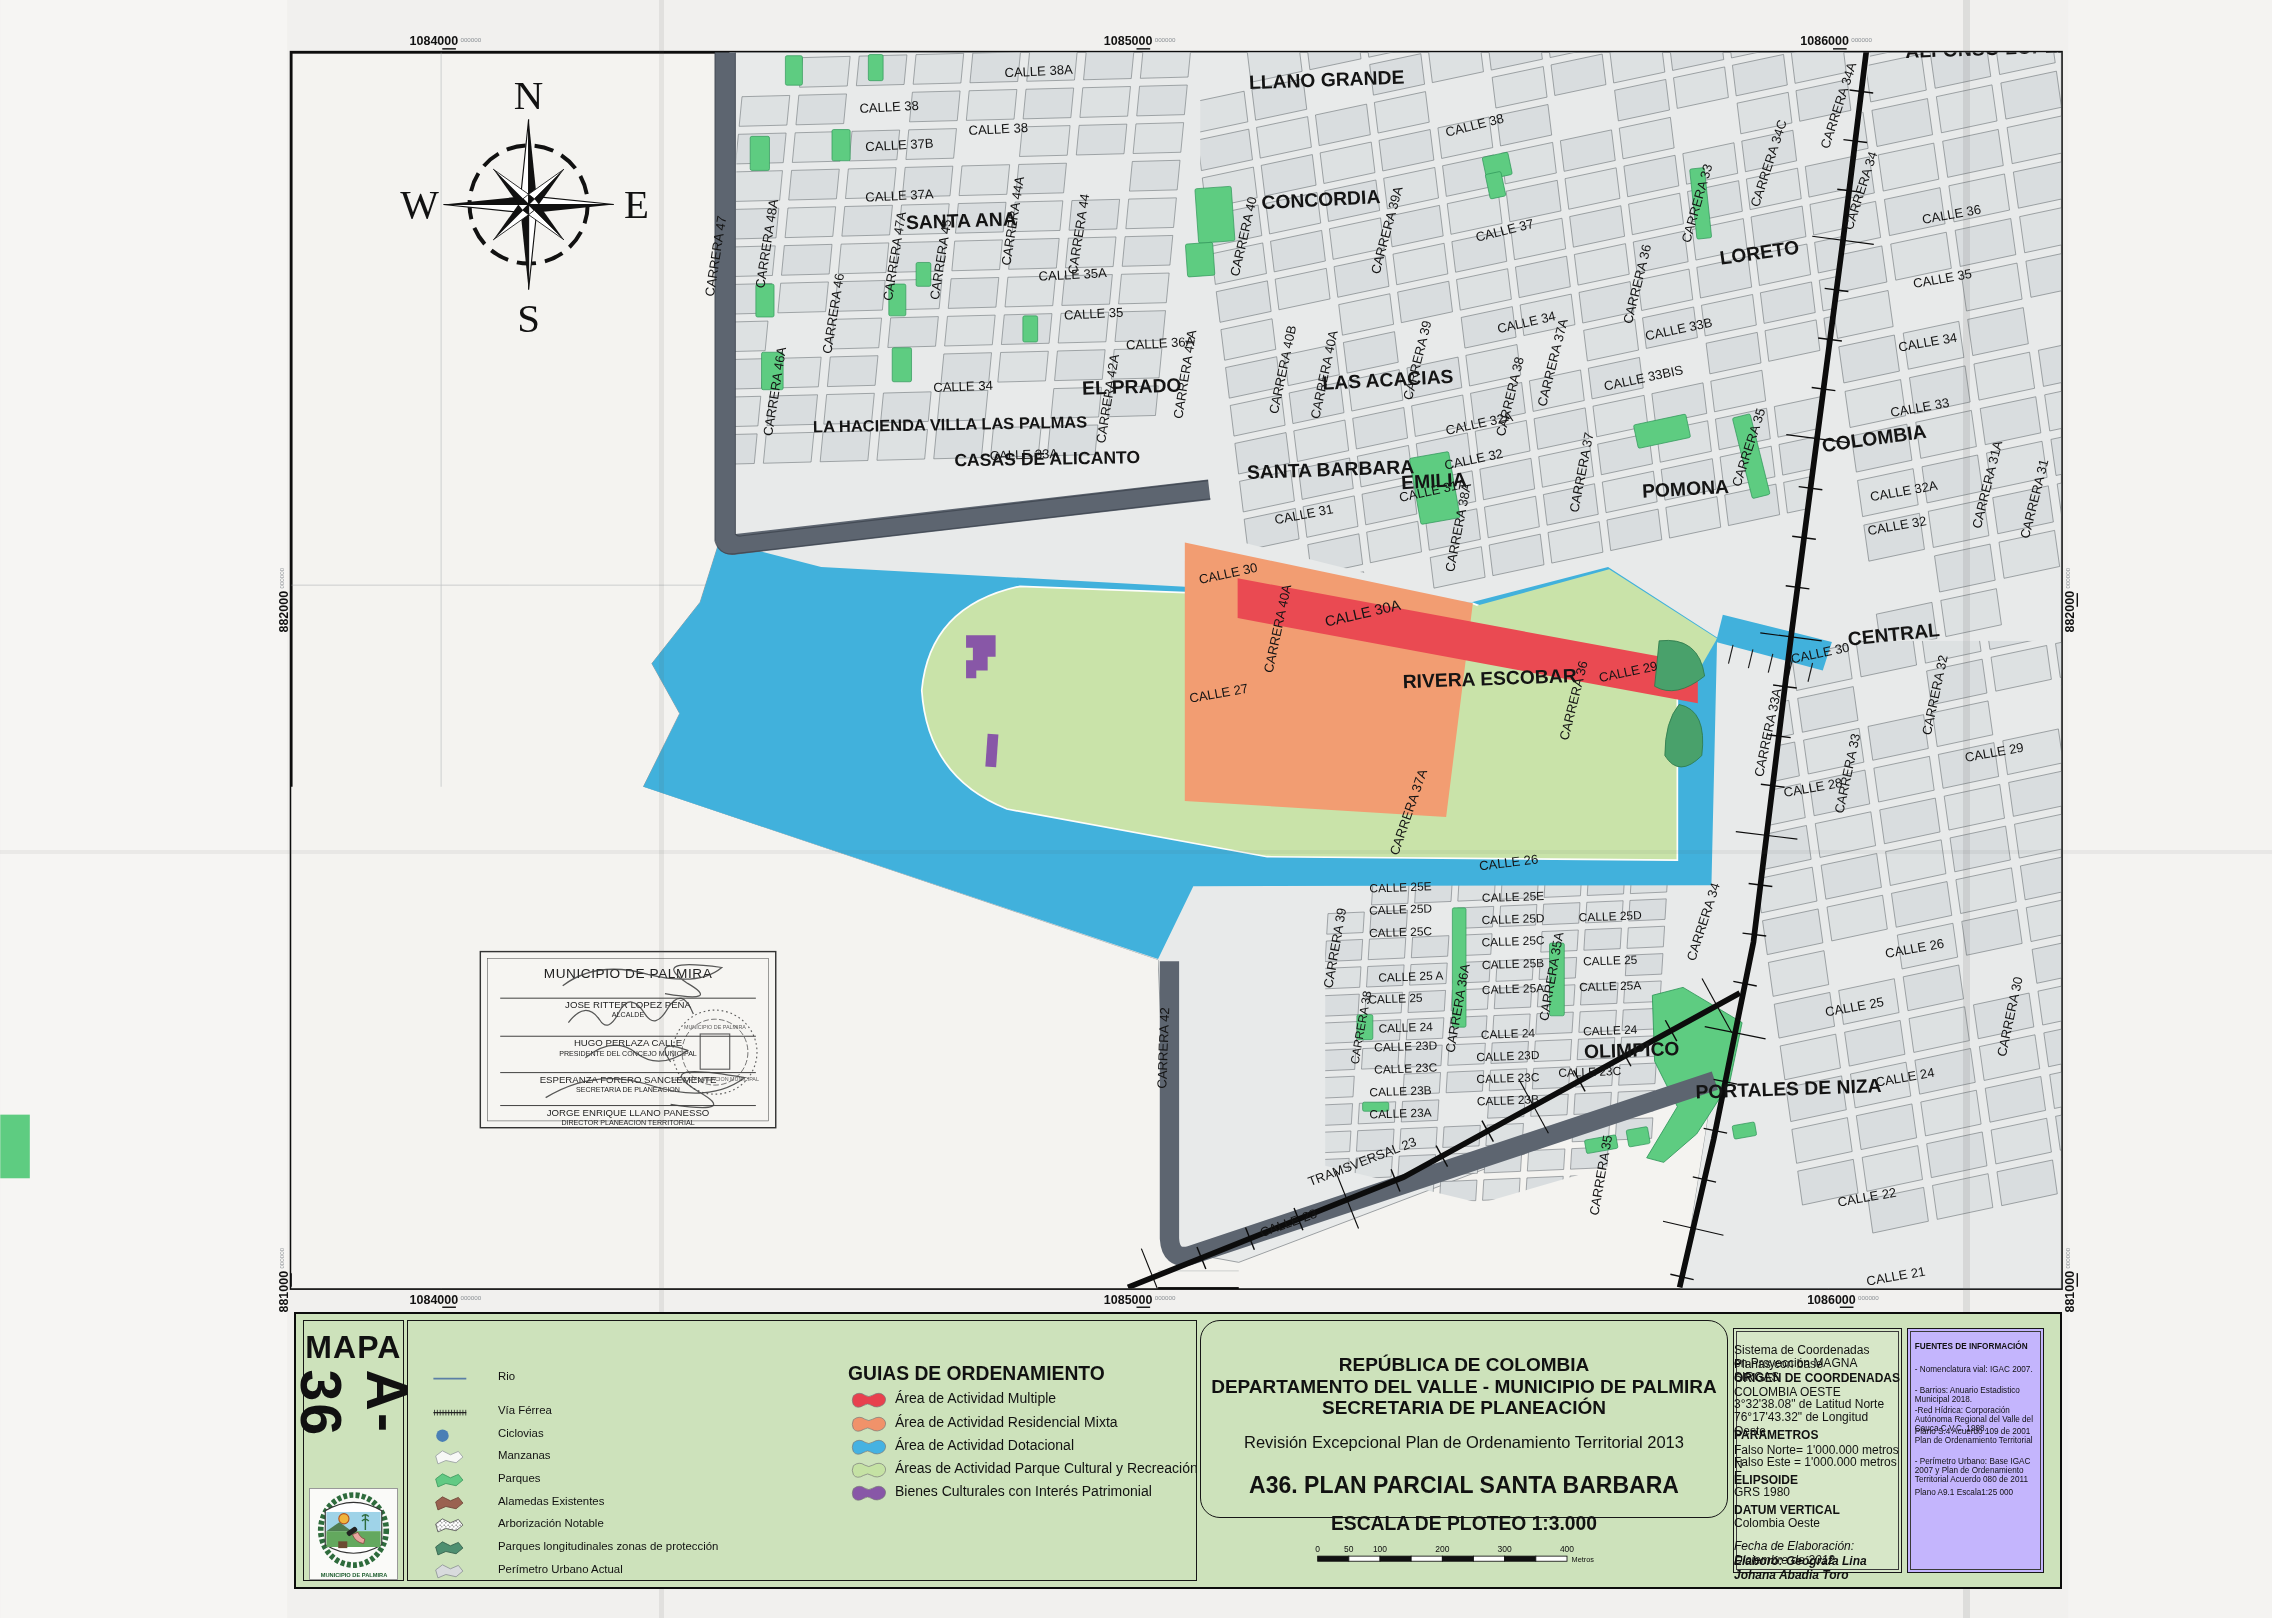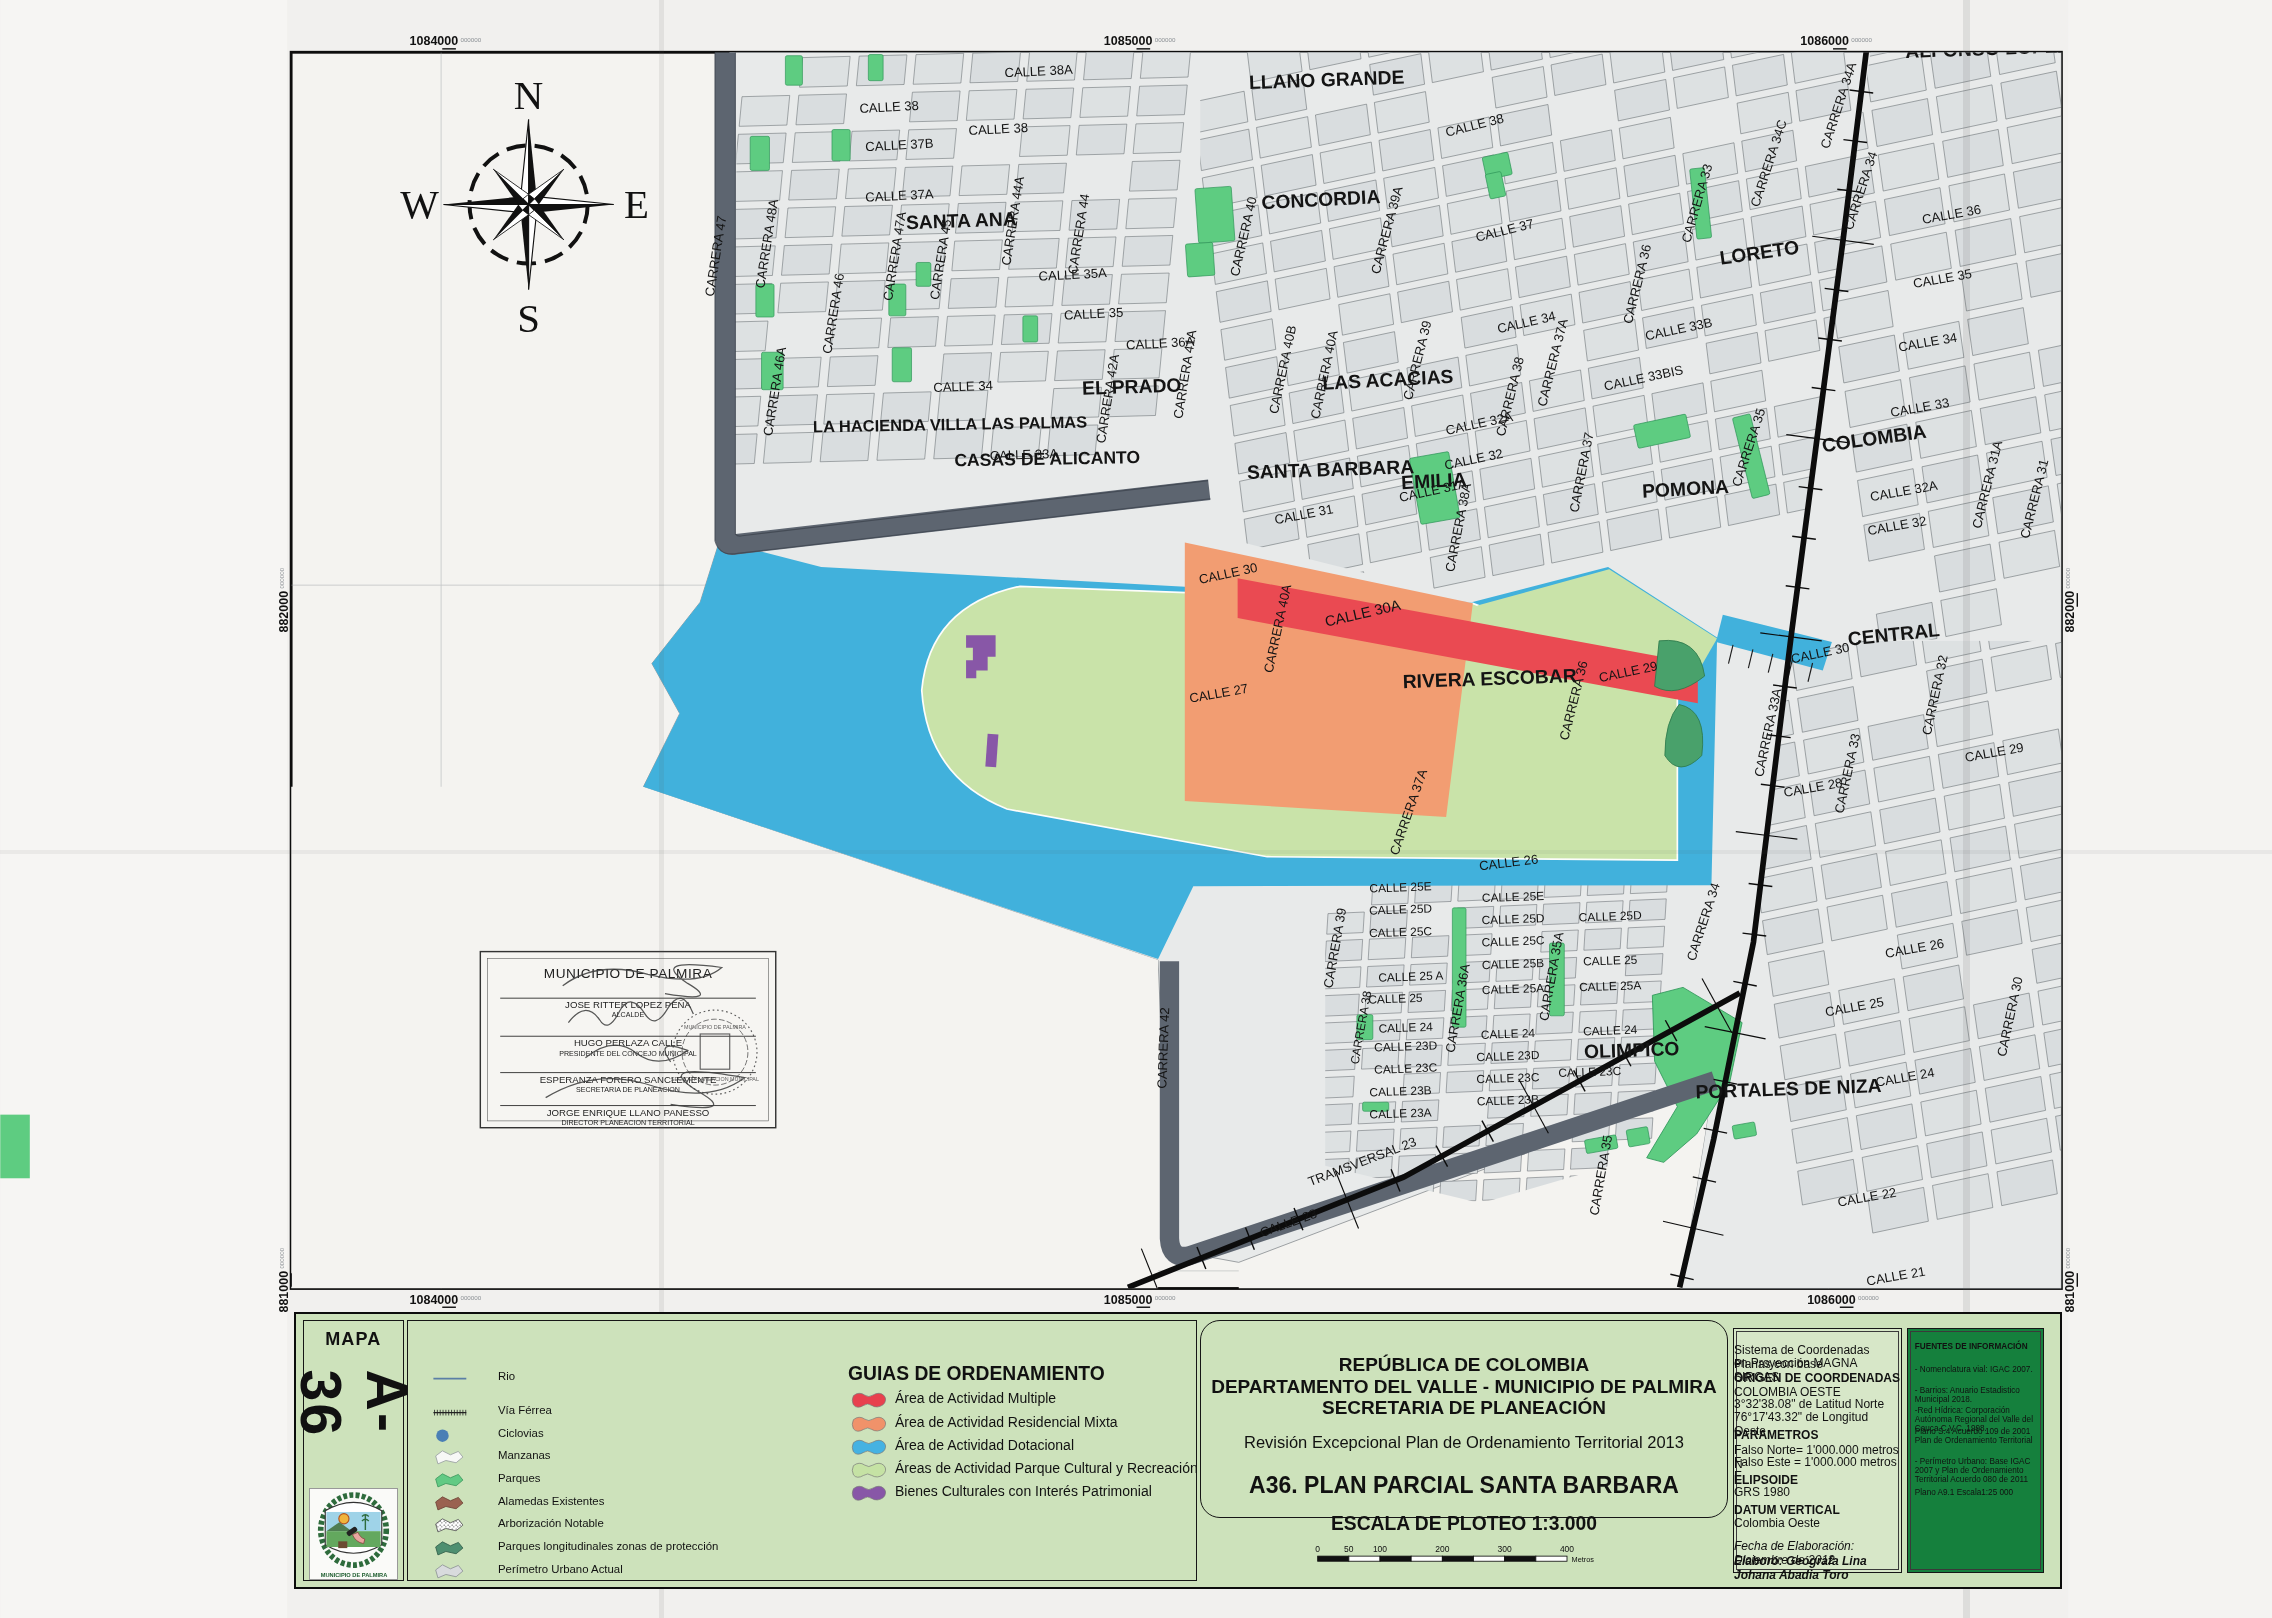--- a/index.html
+++ b/index.html
@@ -9,22 +9,22 @@
   .fold{position:absolute;pointer-events:none;}
   
   #legend{position:absolute;left:294px;top:1312px;width:1768px;height:277px;
           background:#cde2bb;border:2.8px solid #0c0c0c;box-sizing:border-box;}
   .panel{position:absolute;box-sizing:border-box;border:1.1px solid #161616;background:#cde2bb;}
   .panel.inner{outline:0.6px solid #3a3a3a;outline-offset:-4px;}
   #p-mapa{left:6.8px;top:5.7px;width:101px;height:261px;}
   #p-conv{left:111px;top:5.7px;width:790px;height:261px;}
   #p-title{left:904px;top:5.7px;width:528px;height:198px;border-radius:20px;}
   #p-coord{left:1437px;top:13.6px;width:169px;height:245px;background:#d7e7c8;}
-  #p-fuentes{left:1611px;top:13.6px;width:137px;height:245px;background:#15803d;}
-  .mapa-word{text-align:center;font-weight:bold;font-size:18px;letter-spacing:1.1px;margin-top:8px;}
+  #p-fuentes{left:1611px;top:13.6px;width:137px;height:245px;background:#c4b5fd;}
+  .mapa-word{text-align:center;font-weight:bold;font-size:32px;letter-spacing:1.1px;margin-top:8px;}
   .mapa-code{position:absolute;left:0;top:36px;width:100%;height:125px;display:flex;align-items:center;justify-content:center;}
   .mapa-code span{display:block;transform:rotate(90deg);font-weight:bold;font-size:57px;letter-spacing:2.3px;}
   .crest-box{position:absolute;left:5.7px;top:167px;width:87px;height:90px;background:#fafaf8;border:0.6px solid #999;}
   .crest-cap{position:absolute;left:0;bottom:1.1px;width:100%;text-align:center;font-size:5.7px;font-weight:bold;color:#1c5c2d;}
   .conv-title{font-weight:bold;font-size:23px;margin:10.2px 0 0 25px;letter-spacing:0.6px;}
   .conv-item{position:absolute;font-size:11.4px;}
   .conv-item .lbl{position:absolute;left:67px;top:1.1px;white-space:nowrap;}
   .guias-title{position:absolute;left:440px;top:42px;font-weight:bold;font-size:19.3px;}
   .guias-item{position:absolute;font-size:14px;}
   .guias-item .lbl{position:absolute;left:45px;top:0px;white-space:nowrap;}

